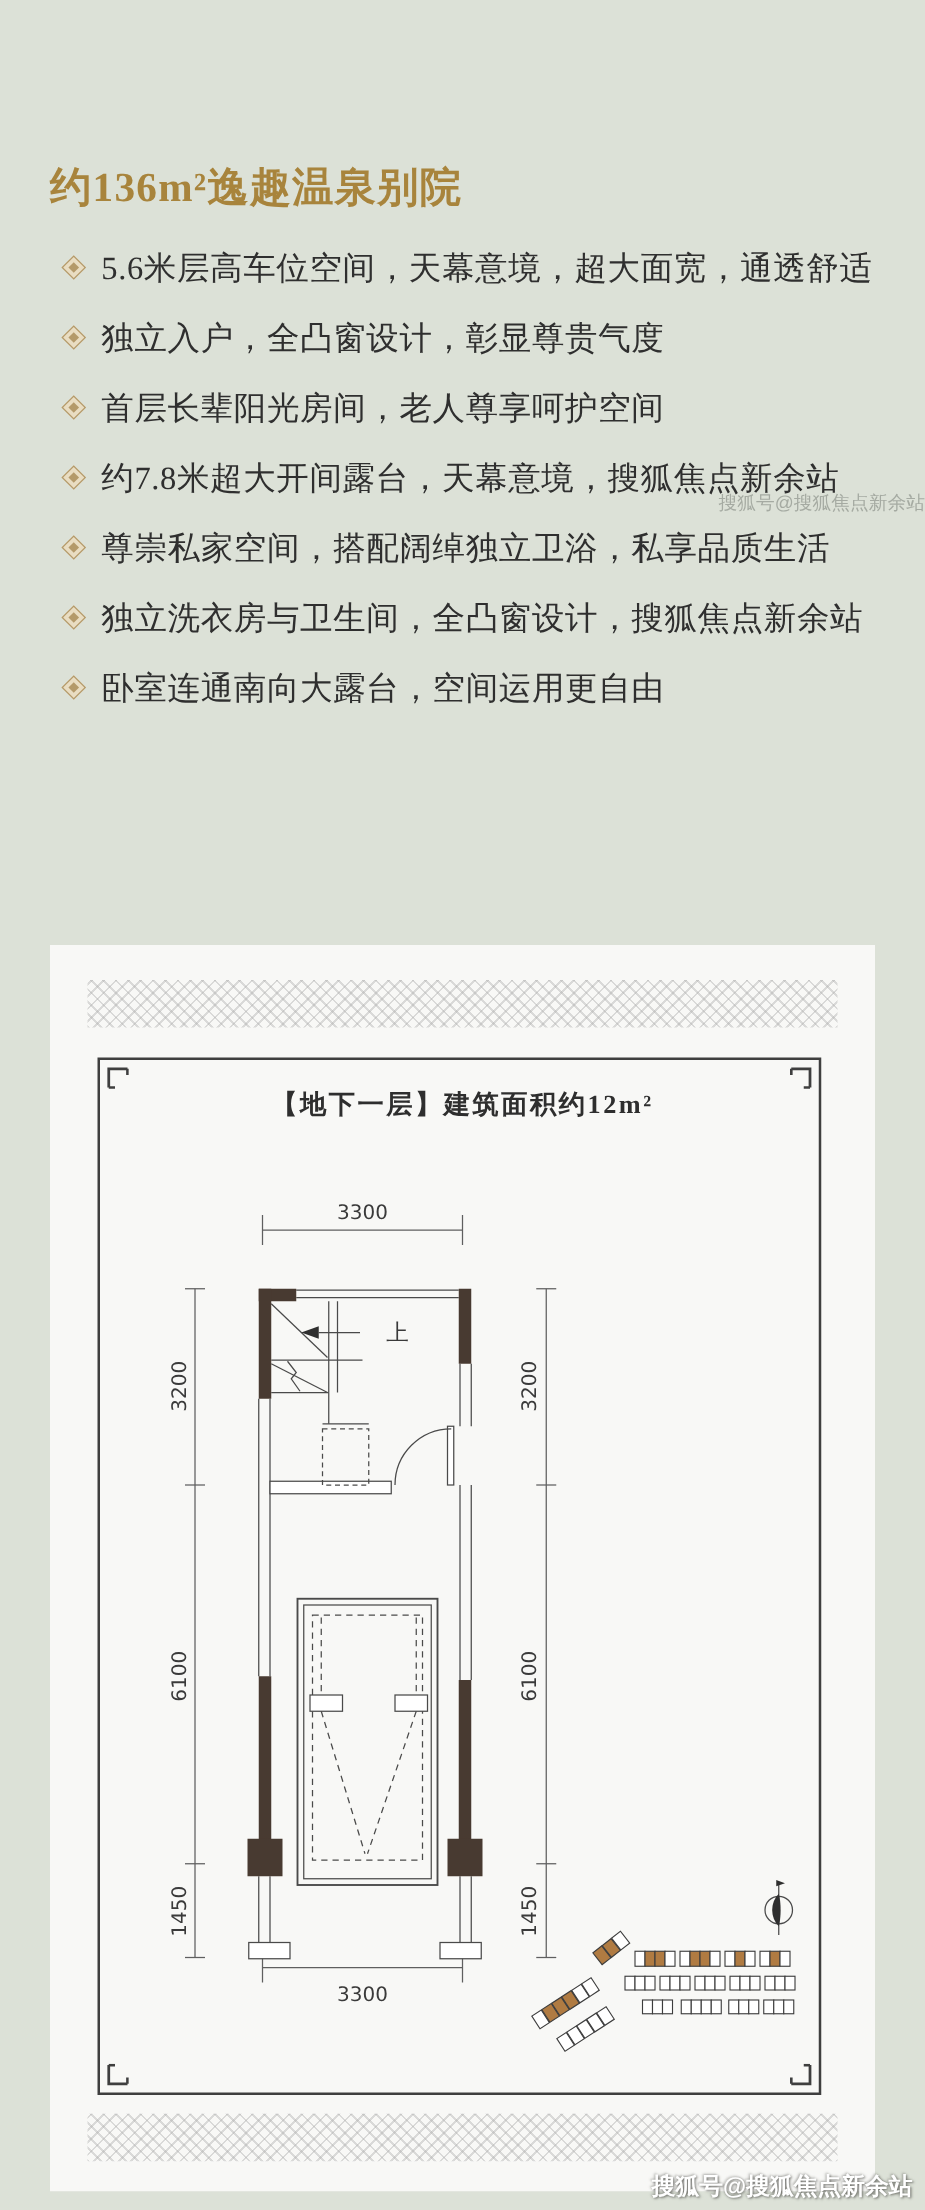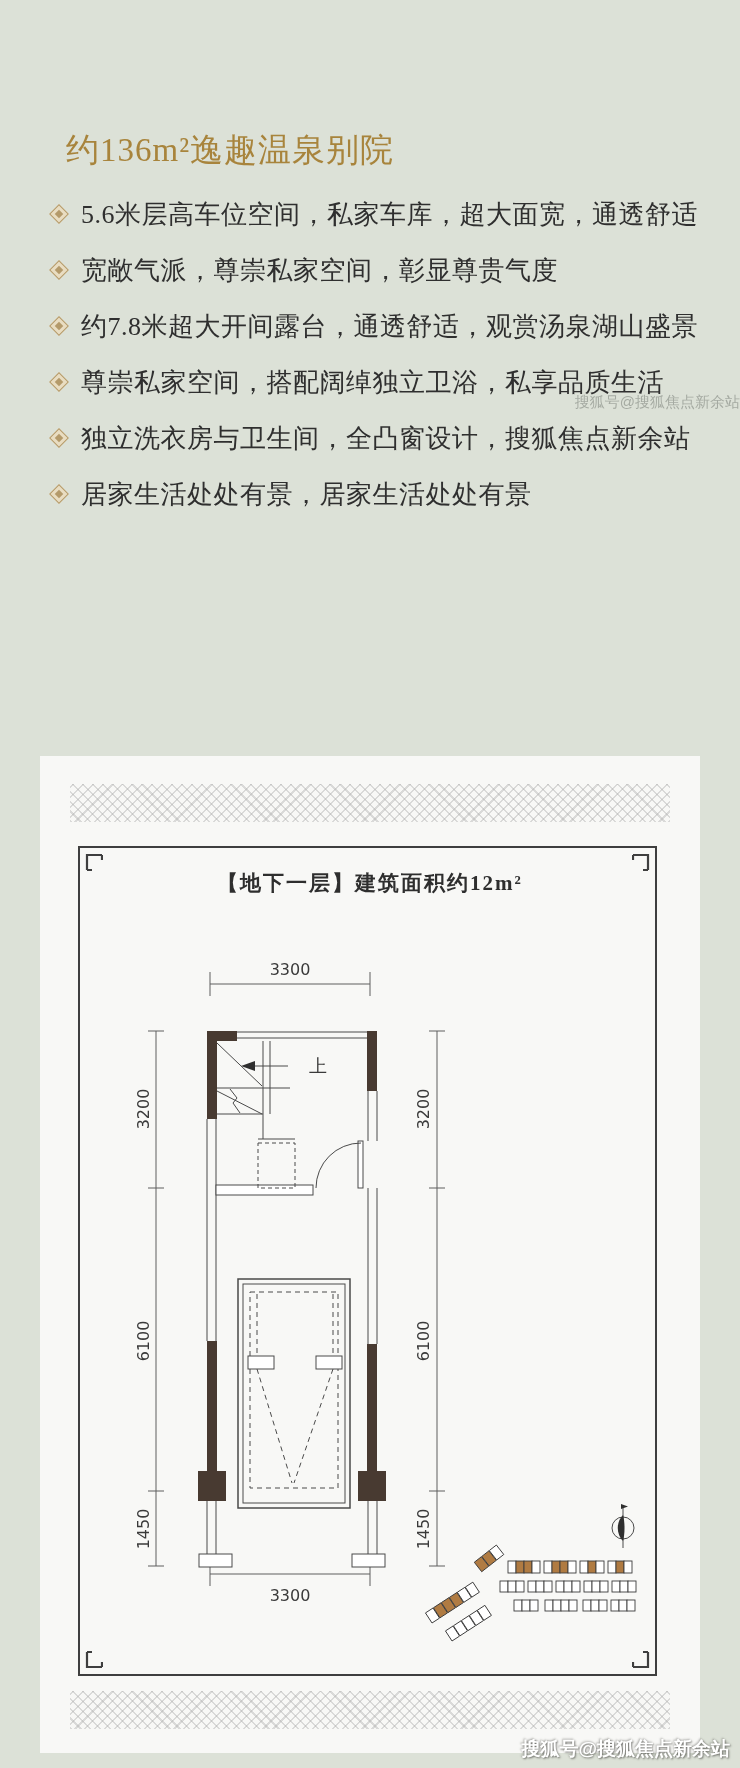--- a/index.html
+++ b/index.html
@@ -3,22 +3,22 @@
 <meta charset="utf-8">
 <style>
   html,body{margin:0;padding:0;}
   .page{
     position:relative;width:740px;height:1768px;overflow:hidden;
     background:#dce1d7;
     font-family:"Liberation Serif","DejaVu Serif",serif;
   }
   
   .headline{
-    position:absolute;left:66px;top:128px;
-    font-size:33px;font-weight:normal;letter-spacing:1px;
+    position:absolute;left:40px;top:128px;
+    font-size:33px;font-weight:bold;letter-spacing:1px;
     color:#a8843c;white-space:nowrap;
   }
   
   .features{
     position:absolute;left:52px;top:200px;margin:0;padding:0;list-style:none;
   }
   .features li{
     display:flex;align-items:center;height:28px;margin-bottom:28px;
     font-size:26px;color:#2f2f2f;white-space:nowrap;letter-spacing:0.5px;
   }
@@ -92,51 +92,57 @@
 
 <div class="page">
 
   <div class="headline">约136m²逸趣温泉别院</div>
 
   <ul class="features">
     <li>
         <span class="bullet">
           <i></i>
         </span>
-        <span>5.6米层高车位空间，私家车库，超大面宽，通透舒适</span>
-      </li>
-    <li>
-        <span class="bullet">
-          <i></i>
-        </span>
-        <span>宽敞气派，尊崇私家空间，彰显尊贵气度</span>
-      </li>
-    <li>
-        <span class="bullet">
-          <i></i>
-        </span>
-        <span>约7.8米超大开间露台，通透舒适，观赏汤泉湖山盛景</span>
+        <span>5.6米层高车位空间，天幕意境，超大面宽，通透舒适</span>
+      </li>
+    <li>
+        <span class="bullet">
+          <i></i>
+        </span>
+        <span>独立入户，全凸窗设计，彰显尊贵气度</span>
+      </li>
+    <li>
+        <span class="bullet">
+          <i></i>
+        </span>
+        <span>首层长辈阳光房间，老人尊享呵护空间</span>
+      </li>
+    <li>
+        <span class="bullet">
+          <i></i>
+        </span>
+        <span>约7.8米超大开间露台，天幕意境，搜狐焦点新余站</span>
       </li>
     <li>
         <span class="bullet">
           <i></i>
         </span>
         <span>尊崇私家空间，搭配阔绰独立卫浴，私享品质生活</span>
       </li>
     <li>
         <span class="bullet">
           <i></i>
         </span>
         <span>独立洗衣房与卫生间，全凸窗设计，搜狐焦点新余站</span>
       </li>
     <li>
         <span class="bullet">
           <i></i>
         </span>
-        <span>居家生活处处有景，居家生活处处有景</span>
+        <span>卧室连通南向大露台，空间运用更自由</span>
       </li>
   </ul>
 
   <div class="wm-side">搜狐号@搜狐焦点新余站</div>
 
   <div class="card">
     <div class="hatch top"></div>
     <div class="hatch bottom"></div>
 
     <div class="frame">

